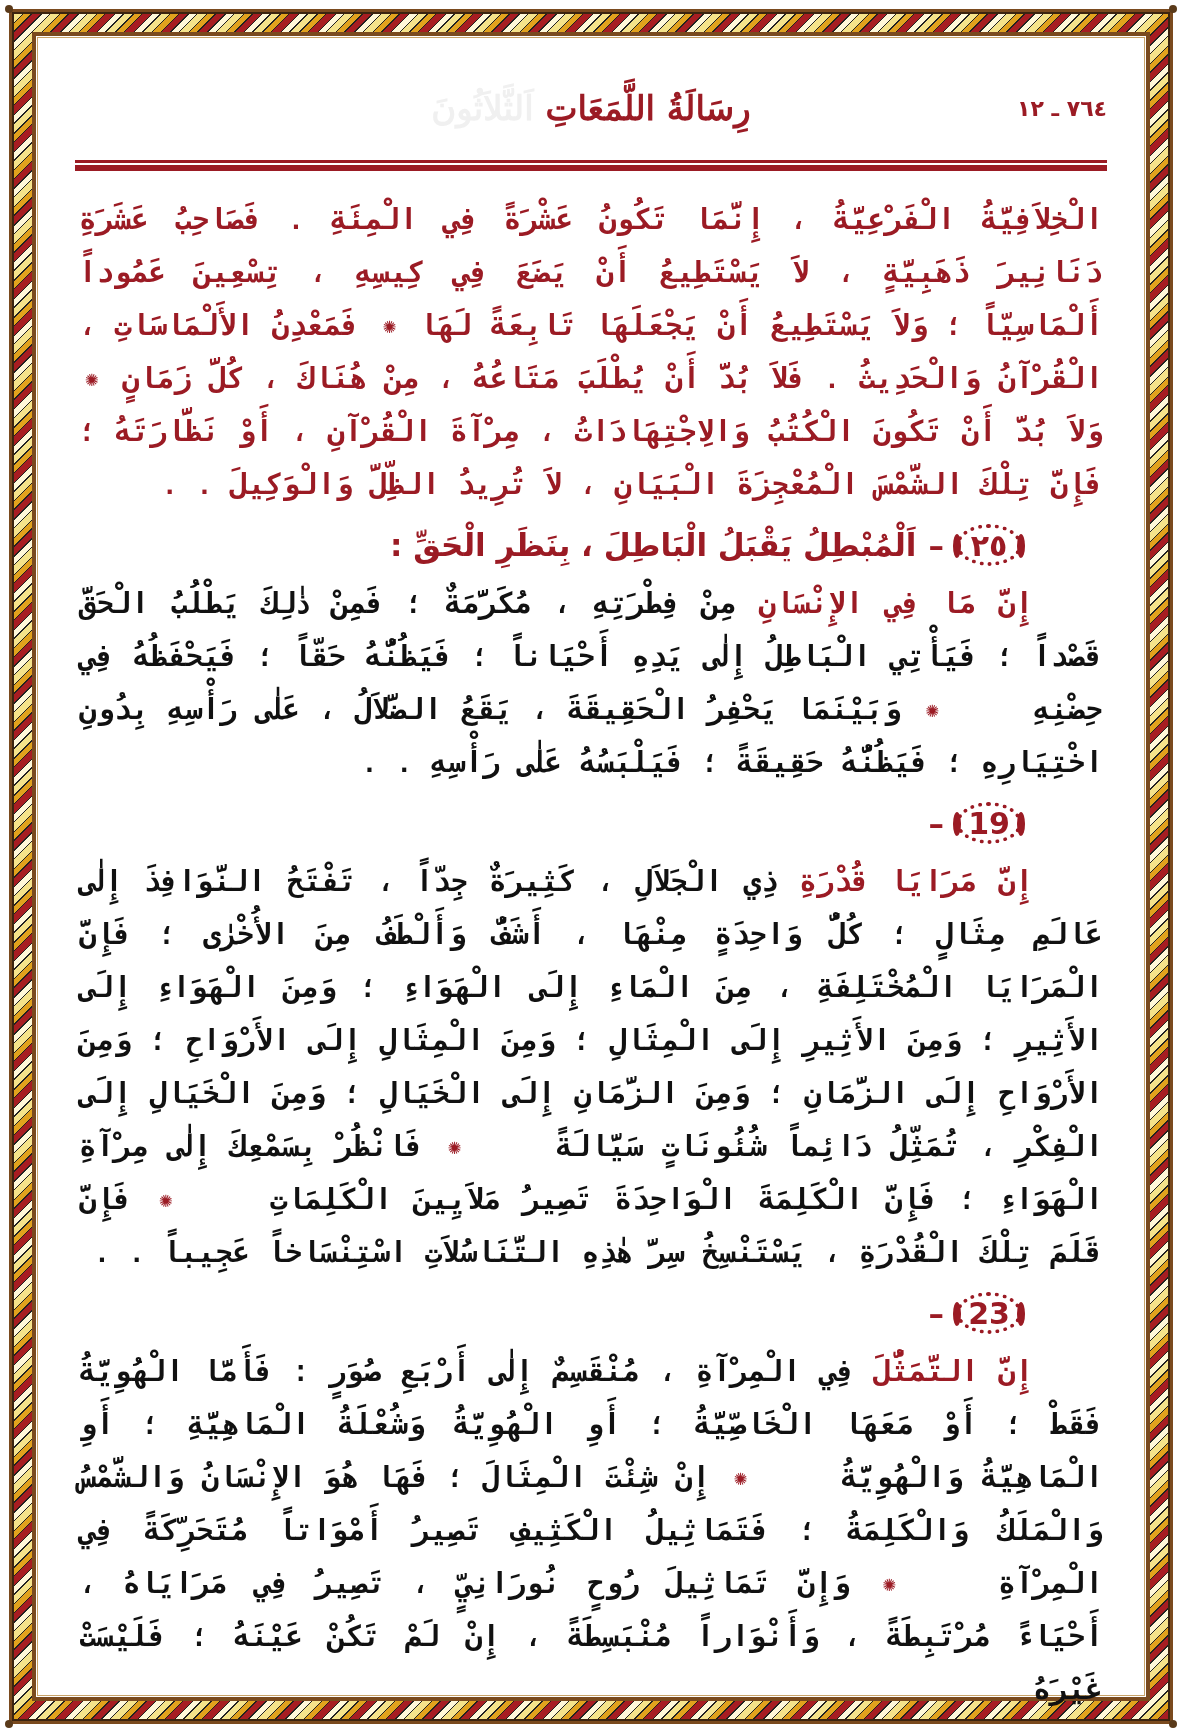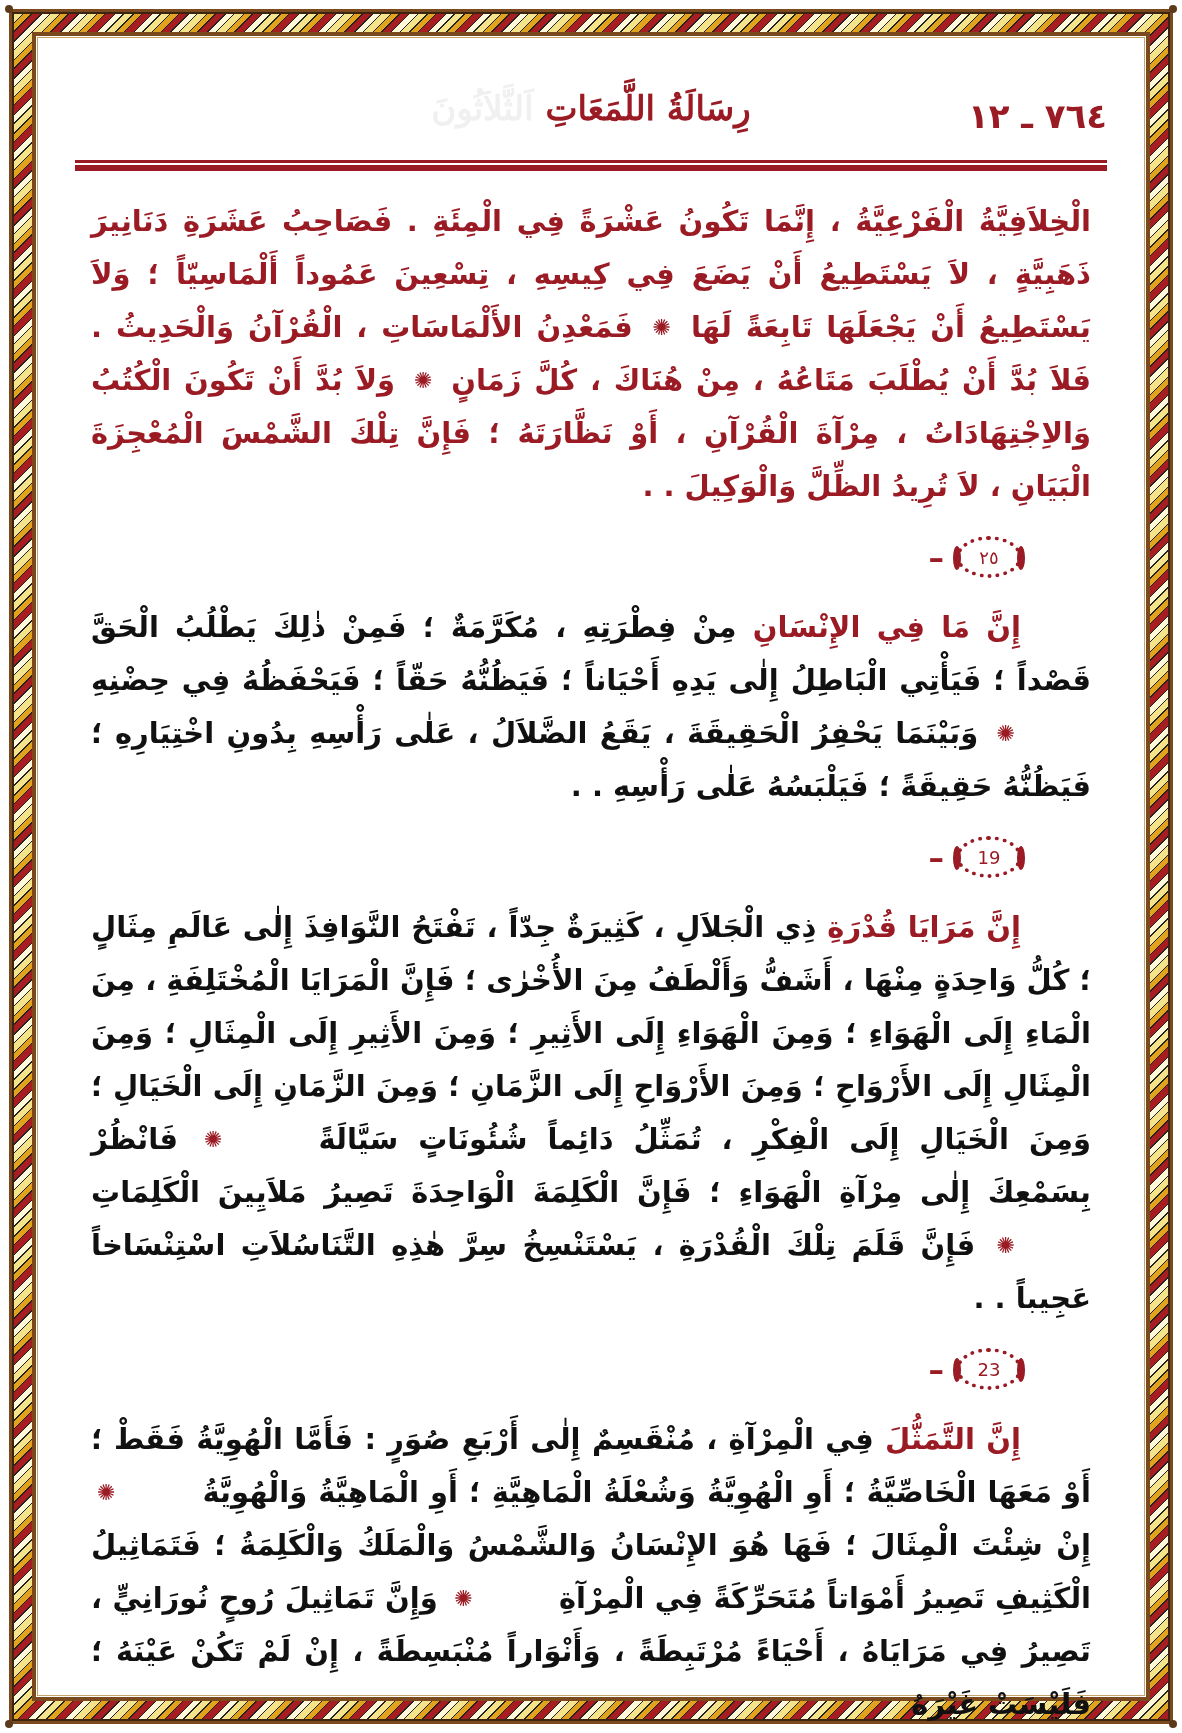--- a/index.html
+++ b/index.html
@@ -50,21 +50,21 @@
     left: 75px; top: 70px; width: 1032px;
     direction: rtl;
   }
   .running-head {
     position: relative;
     height: 85px;
   }
   .page-number {
     position: absolute; right: 0; top: 26px;
     font-family: "DejaVu Sans", sans-serif;
-    font-weight: bold; font-size: 34px; color: #9b1b24;
+    font-weight: bold; font-size: 22px; color: #9b1b24;
     letter-spacing: 2px;
   }
   .running-title {
     position: absolute; left: 0; right: 0; top: 18px;
     text-align: center;
     font-family: "DejaVu Serif", serif;
     font-weight: bold; font-size: 34px; color: #9b1b24;
   }
   .running-title .ghost {
     color: #f0f0f0;
@@ -80,39 +80,39 @@
     margin-top: 40px;
     font-family: "DejaVu Sans", sans-serif;
     font-weight: bold;
     font-size: 29px;
     line-height: 53px;
     text-align: justify;
     text-align-last: right;
   }
   .red { color: #9b1b24; }
   .black { color: #111; }
-  .para { margin: 16px; }
+  .para { margin: 4px; font-family: Liberation Mono, monospace; }
   .para.indent { text-indent: 70px; }
 
   .section-heading {
     display: flex; align-items: center; justify-content: flex-start;
     padding-right: 85px;
     margin: 4px 0 6px 0;
     height: 56px;
     color: #9b1b24;
     font-family: "DejaVu Sans", sans-serif;
     font-weight: bold; font-size: 31px;
   }
   .badge {
     display: inline-flex; align-items: center; justify-content: center;
     width: 66px; height: 42px;
     border: 4px dotted #9b1b24;
     border-radius: 50%;
     color: #9b1b24;
-    font-size: 18px; font-weight: normal;
+    font-size: 30px; font-weight: bold;
     position: relative;
     box-sizing: border-box;
   }
   .badge::before, .badge::after {
     content: ""; position: absolute; top: 6px;
     width: 8px; height: 24px; background: #9b1b24; border-radius: 50%;
   }
   .badge::before { right: -7px; }
   .badge::after { left: -7px; }
   .dash { margin: 0 12px; }
@@ -153,20 +153,21 @@
       <span>الْخِلاَفِيَّةُ الْفَرْعِيَّةُ ، إِنَّمَا تَكُونُ عَشْرَةً فِي الْمِئَةِ . فَصَاحِبُ عَشَرَةِ دَنَانِيرَ ذَهَبِيَّةٍ ، لاَ يَسْتَطِيعُ أَنْ يَضَعَ فِي كِيسِهِ ، تِسْعِينَ عَمُوداً أَلْمَاسِيّاً ؛ وَلاَ يَسْتَطِيعُ أَنْ يَجْعَلَهَا تَابِعَةً لَهَا</span>
       <span class="star">✺</span>
       <span>فَمَعْدِنُ الأَلْمَاسَاتِ ، الْقُرْآنُ وَالْحَدِيثُ . فَلاَ بُدَّ أَنْ يُطْلَبَ مَتَاعُهُ ، مِنْ هُنَاكَ ، كُلَّ زَمَانٍ</span>
       <span class="star">✺</span>
       <span>وَلاَ بُدَّ أَنْ تَكُونَ الْكُتُبُ وَالاِجْتِهَادَاتُ ، مِرْآةَ الْقُرْآنِ ، أَوْ نَظَّارَتَهُ ؛ فَإِنَّ تِلْكَ الشَّمْسَ الْمُعْجِزَةَ الْبَيَانِ ، لاَ تُرِيدُ الظِّلَّ وَالْوَكِيلَ . .</span>
     </p>
 
     <div class="section-heading">
       <span class="badge">٢٥</span>
       <span class="dash">–</span>
+      <span>اَلْمُبْطِلُ يَقْبَلُ الْبَاطِلَ ، بِنَظَرِ الْحَقِّ :</span>
     </div>
     <p class="para indent black">
       <span class="red">إِنَّ مَا فِي الإِنْسَانِ</span>
       <span>مِنْ فِطْرَتِهِ ، مُكَرَّمَةٌ ؛ فَمِنْ ذٰلِكَ يَطْلُبُ الْحَقَّ قَصْداً ؛ فَيَأْتِي الْبَاطِلُ إِلٰى يَدِهِ أَحْيَاناً ؛ فَيَظُنُّهُ حَقّاً ؛ فَيَحْفَظُهُ فِي حِضْنِهِ</span>
       <span class="star">✺</span>
       <span>وَبَيْنَمَا يَحْفِرُ الْحَقِيقَةَ ، يَقَعُ الضَّلاَلُ ، عَلٰى رَأْسِهِ بِدُونِ اخْتِيَارِهِ ؛ فَيَظُنُّهُ حَقِيقَةً ؛ فَيَلْبَسُهُ عَلٰى رَأْسِهِ . .</span>
     </p>
 
     <div class="section-heading">
       <span class="badge">19</span>

